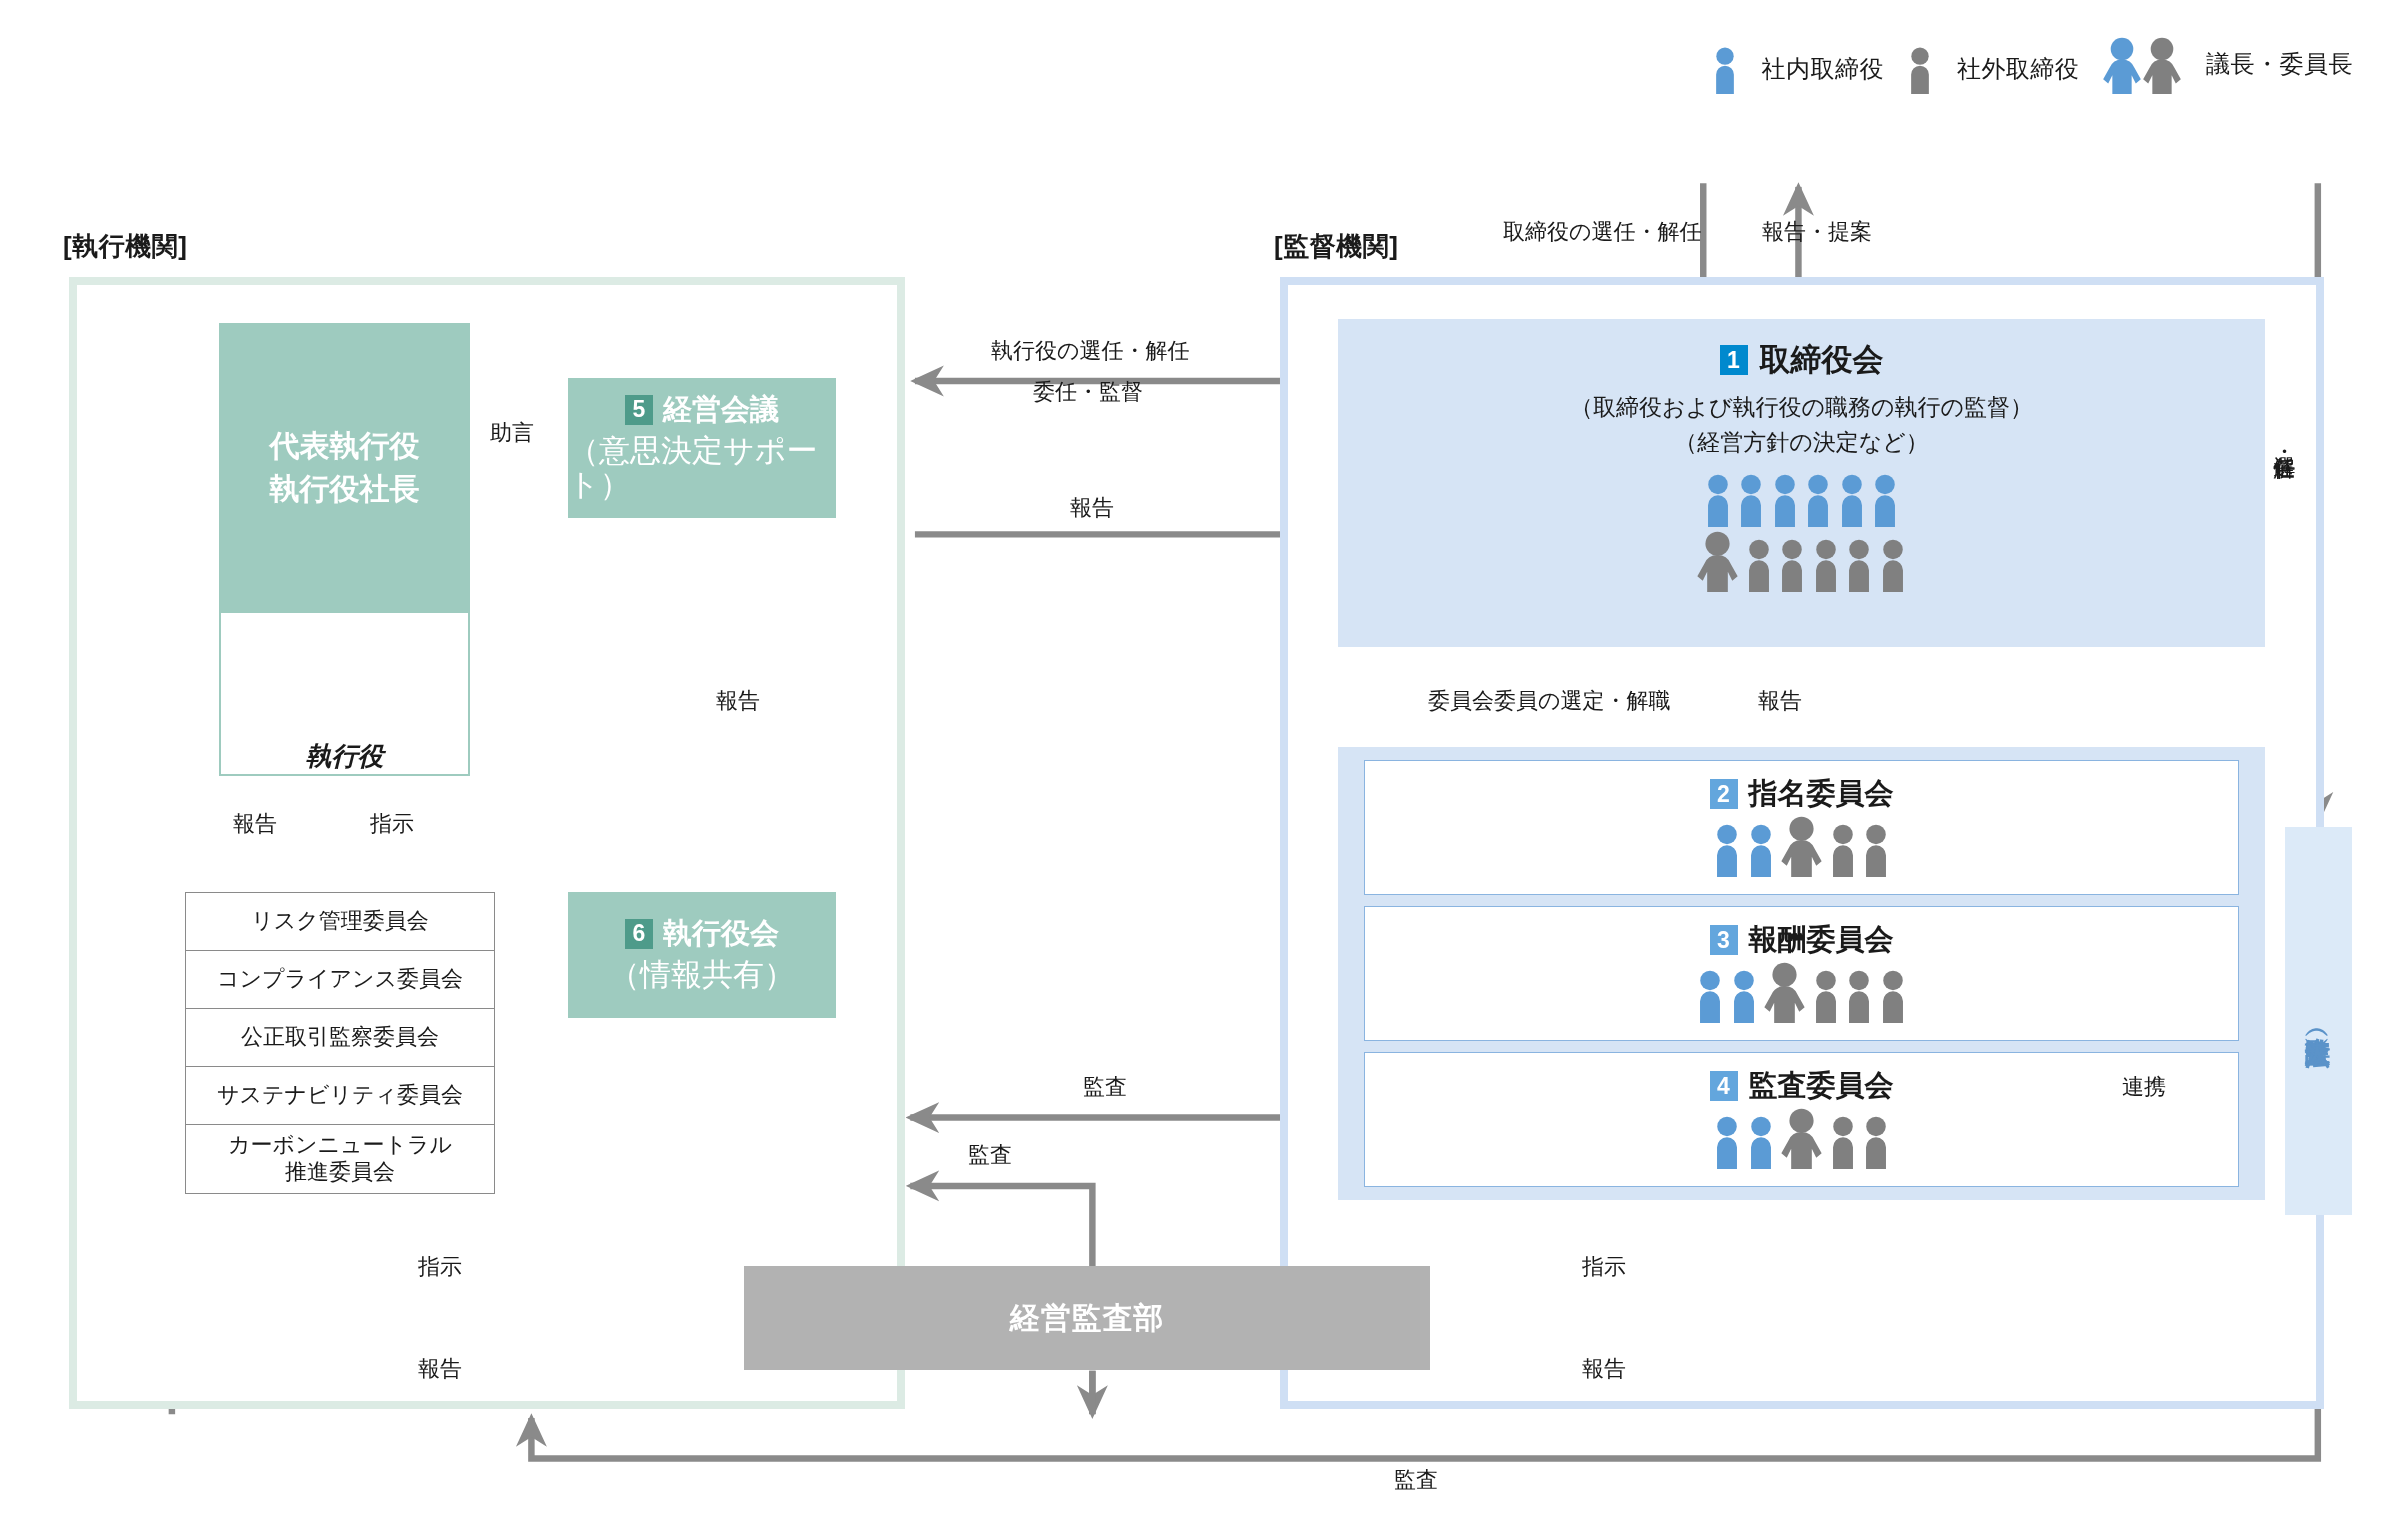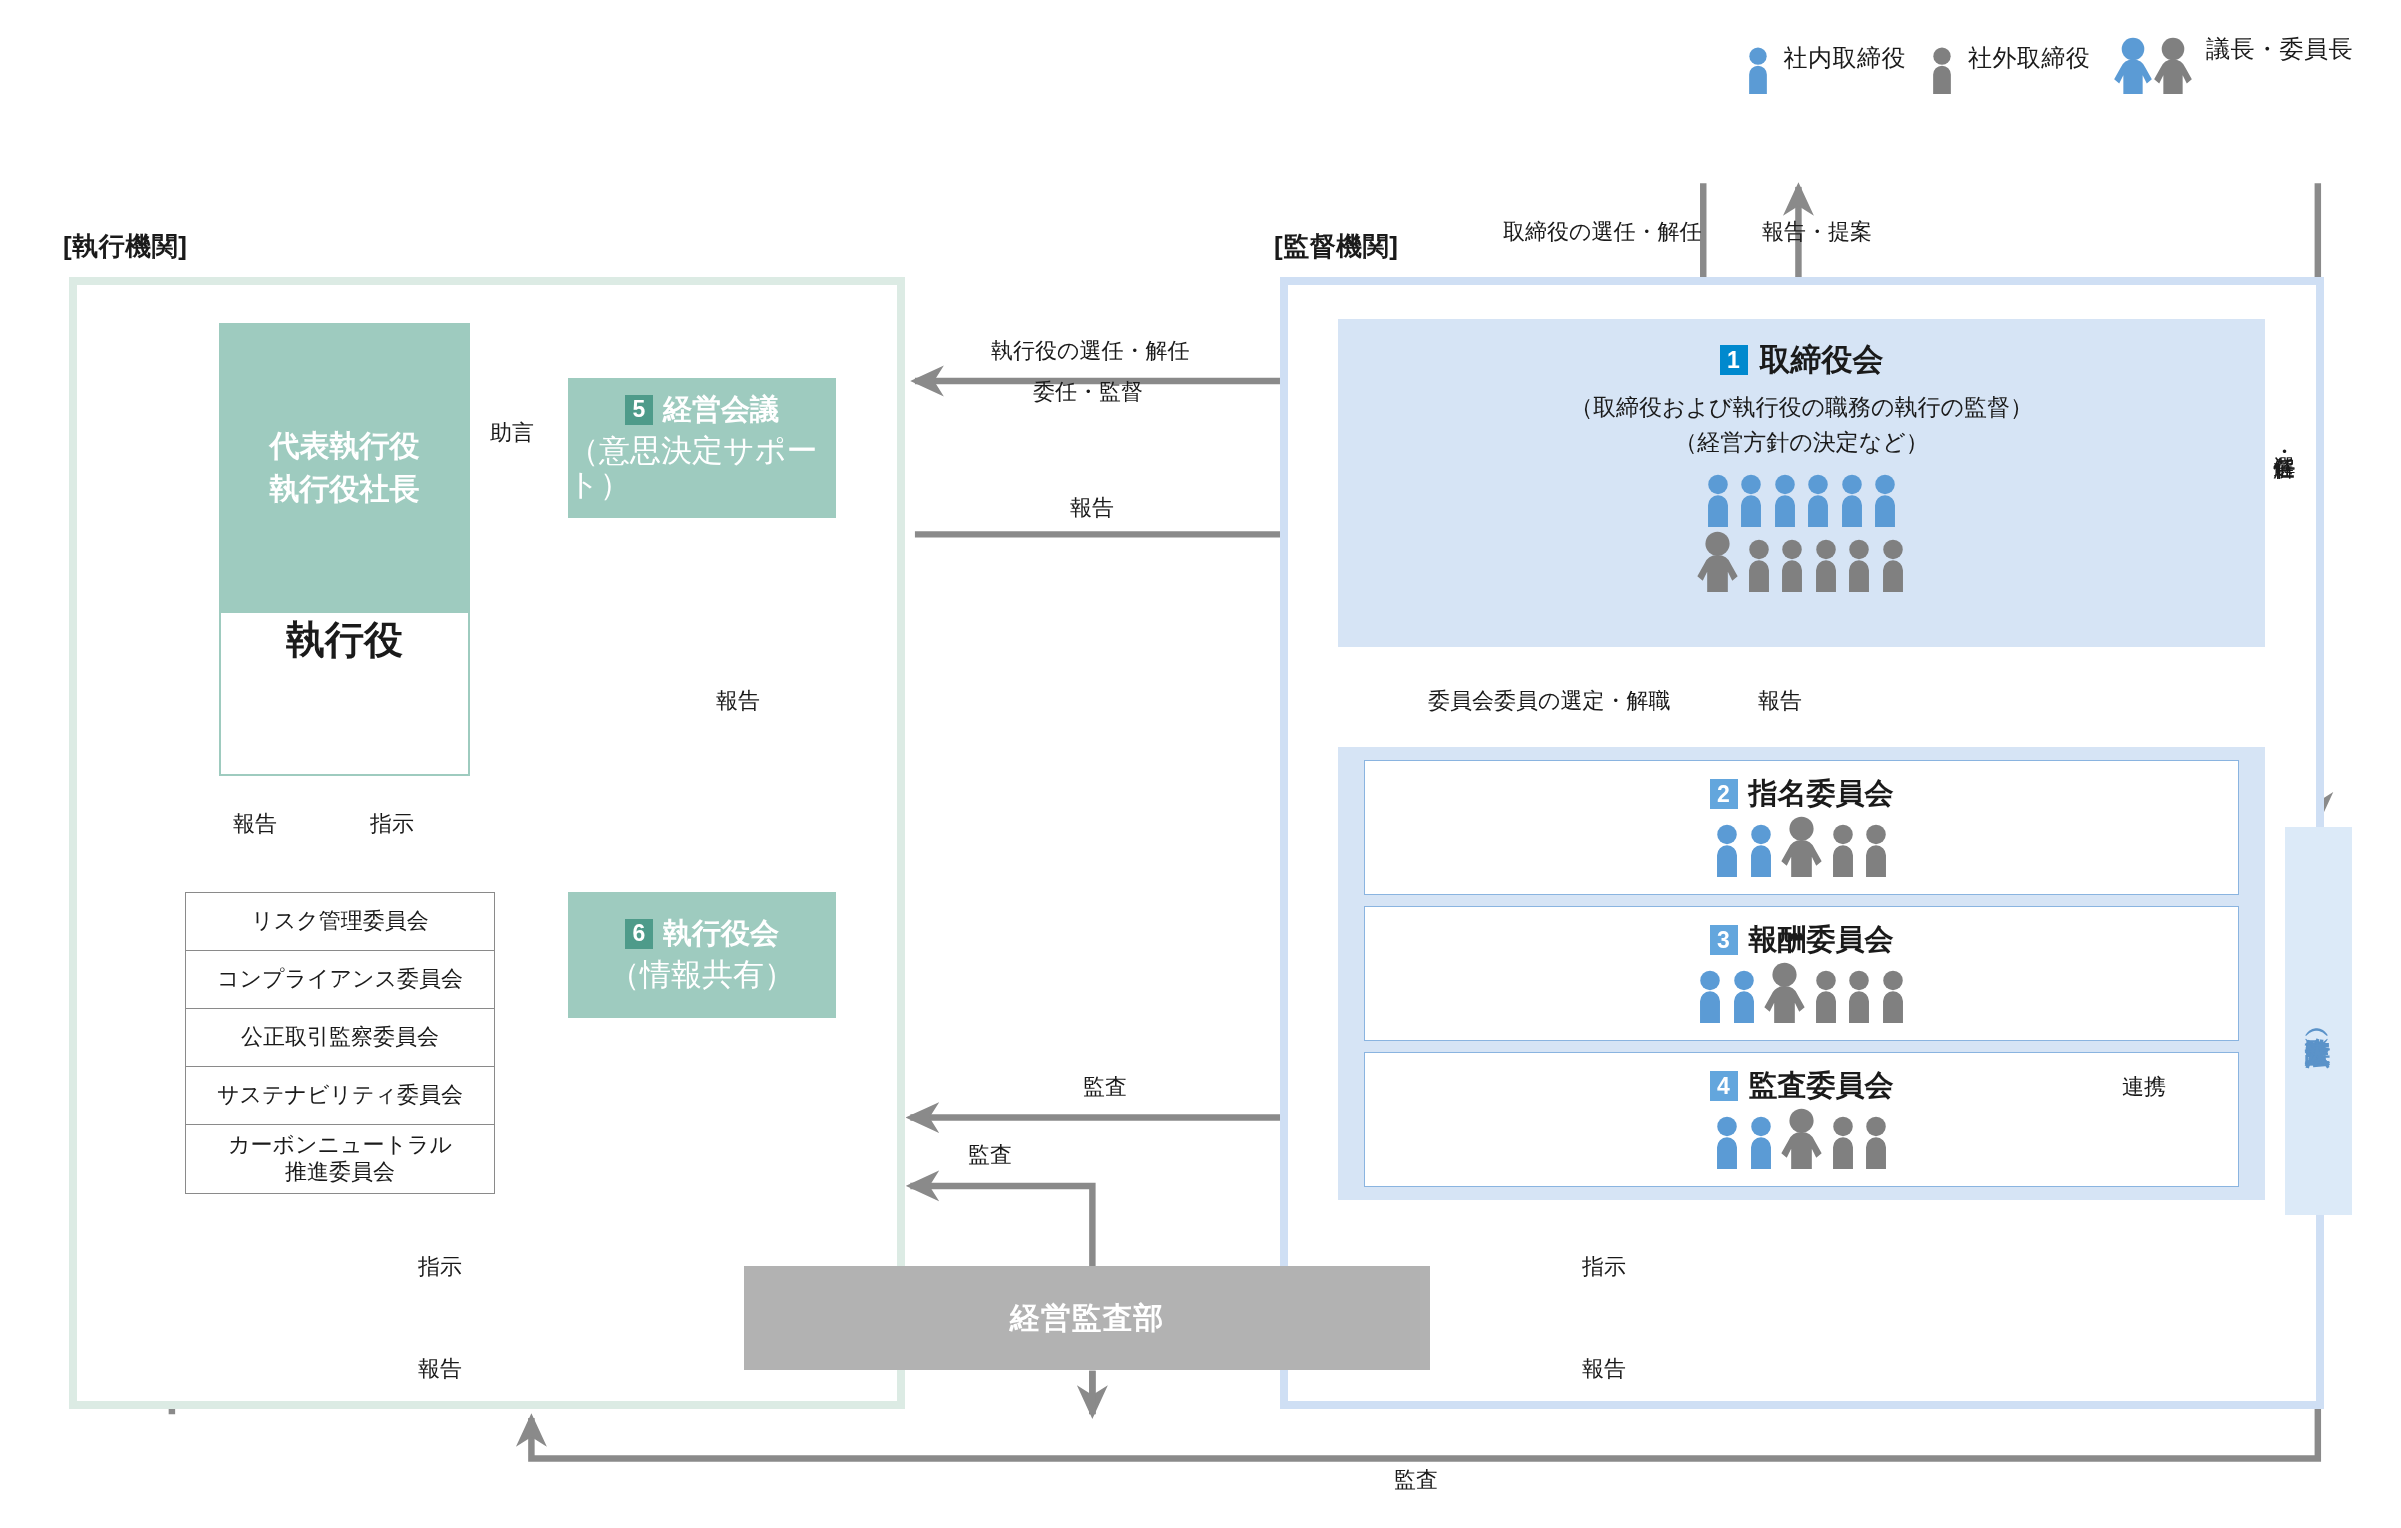--- a/index.html
+++ b/index.html
@@ -15,21 +15,21 @@
     height:1529px;
     overflow:hidden;
     background:#fff;
   }
   #wires{position:absolute;left:0;top:0;width:2401px;height:1529px;pointer-events:none;}
 
   .abs{position:absolute;box-sizing:border-box;}
 
   
   .legend{top:37px;right:48px;display:flex;align-items:flex-end;gap:24px;}
-  .legend-group{display:flex;align-items:flex-start;gap:14px;}
+  .legend-group{display:flex;align-items:center;gap:25px;}
   .legend-label{font-size:24px;letter-spacing:.02em;line-height:1;padding-bottom:2.8px;white-space:nowrap;}
   .lg-figs{display:flex;align-items:flex-end;gap:1.8px;}
 
   
   .bar-shareholders{
     left:62px;top:118px;width:2283px;height:65px;
     background:#0089ce;color:#fff;
     display:flex;align-items:center;justify-content:center;
     font-size:31px;font-weight:bold;letter-spacing:.62em;text-indent:.62em;
   }
@@ -45,22 +45,22 @@
   
   .box-ceo{
     left:219px;top:323px;width:251px;height:288px;
     background:#9ecbbf;color:#fff;
     display:flex;flex-direction:column;align-items:center;justify-content:center;
     font-size:30px;font-weight:bold;line-height:1.45;
   }
   .box-officer{
     left:219px;top:611px;width:251px;height:165px;
     background:#fff;border:2.8px solid #9ecbbf;
-    display:flex;align-items:flex-start;justify-content:center;
-    font-size:39px;font-weight:bold;
+    display:flex;align-items:flex-end;justify-content:center;
+    font-size:26px;font-weight:bold;font-style:italic;
   }
 
   .box-mgmt-meeting{
     left:568px;top:378px;width:268px;height:140px;
     background:#9ecbbf;color:#fff;
     display:flex;flex-direction:column;align-items:center;justify-content:center;
   }
   .box-exec-board{
     left:568px;top:892px;width:268px;height:126px;
     background:#9ecbbf;color:#fff;

